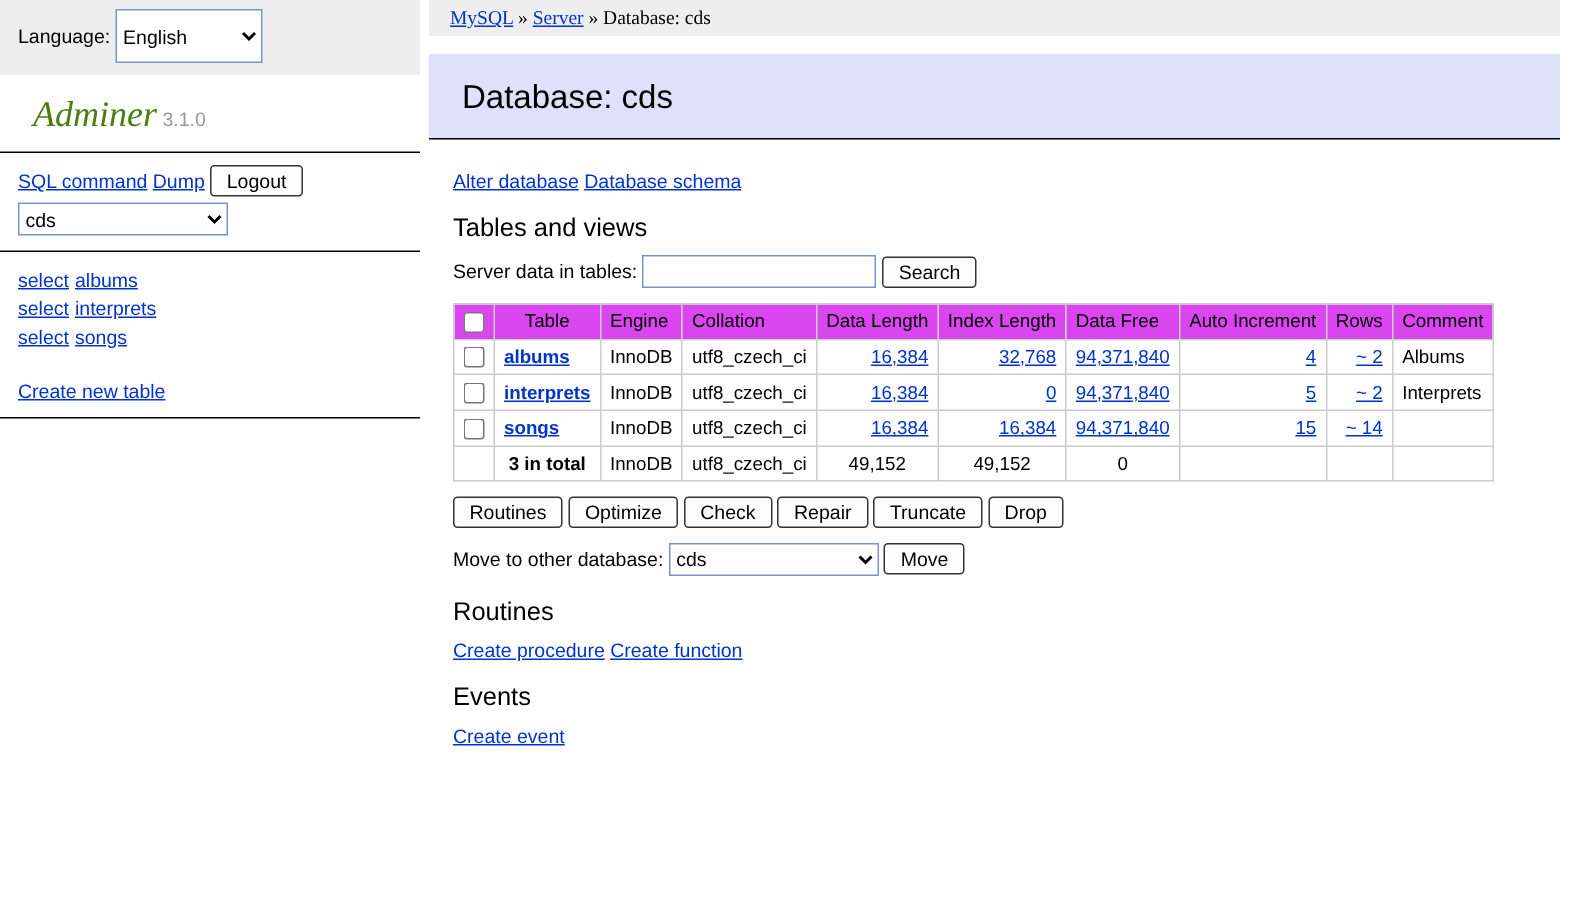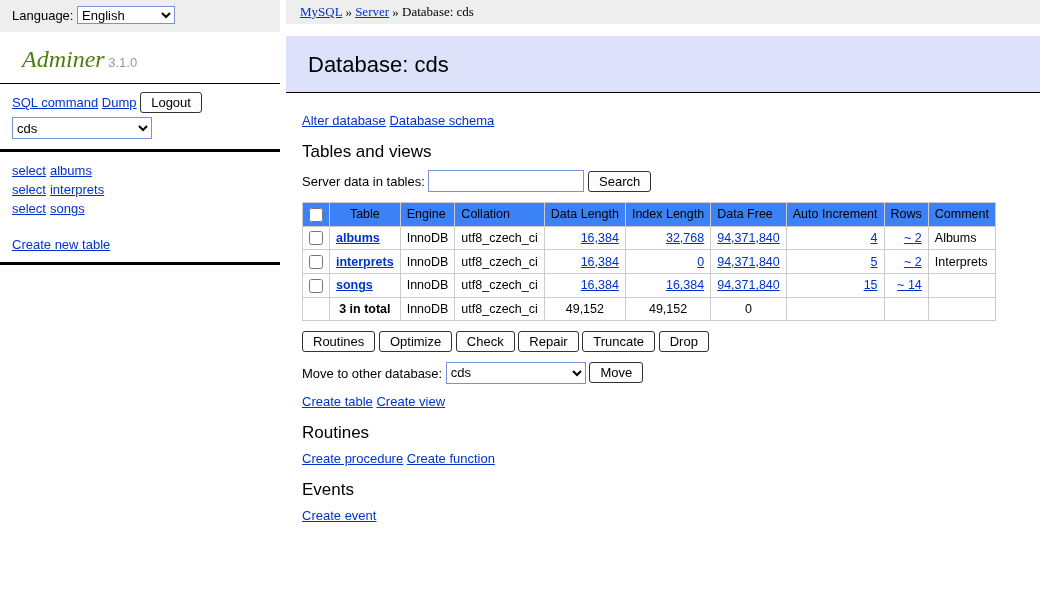--- a/index.html
+++ b/index.html
@@ -21,41 +21,41 @@
   #lang-block {
     background: #eee;
     padding: 6px 12px 8px;
     font-size: 13px;
   }
   #lang-block select {
     font-size: 13px;
     background: #fff;
     border: 1px solid #7892d3;
     width: 98px;
-    height: 18px;
+    height: 36px;
   }
   #logo-block {
     padding: 14px 4px 10px 22px;
     border-bottom: 1px solid #000;
   }
   #logo-block .brand {
     font-family: Georgia, "Times New Roman", serif;
     font-style: italic;
     font-size: 24px;
     color: #4d7c0f;
   }
   #logo-block .version {
     font-family: Verdana, Arial, sans-serif;
     font-style: normal;
     font-size: 13px;
     color: #999;
   }
   .side-pad {
     padding: 8px 12px 10px;
-    border-bottom: 3px solid #000000;
+    border-bottom: 1px solid #000000;
   }
   .side-pad.noborder { border-bottom: none; }
   .side-select {
     margin-top: 4px;
   }
   .side-select select {
     font-size: 13px;
     width: 140px;
     height: 22px;
     background: #fff;
@@ -117,21 +117,21 @@
     margin: 6px 0 10px;
     font-size: 12.5px;
   }
   table.grid th, table.grid td {
     border: 1px solid #ccc;
     padding: 4px 6px;
     white-space: nowrap;
     vertical-align: middle;
   }
   table.grid th {
-    background: #3b82f6;
+    background: #d946ef;
     text-align: left;
     font-weight: normal;
   }
   table.grid th.headcenter { text-align: center; }
   table.grid td.num { text-align: right; }
   table.grid tr.total td { font-weight: bold; text-align: center; }
   table.grid tr.total td.nobold { font-weight: normal; }
   table.grid td a { color:#0033cc; }
   table.grid td.name a { font-weight: bold; }
 
@@ -285,24 +285,20 @@
     </div>
 
     <div class="row">
       <span>Move to other database:</span>
       <select class="db-select">
         <option>cds</option>
       </select>
       <button class="btn">Move</button>
     </div>
 
-    <div class="row">
-      <a>Create table</a>
-      <a>Create view</a>
-    </div>
 
     <h3 class="section">Routines</h3>
     <div class="row">
       <a>Create procedure</a>
       <a>Create function</a>
     </div>
 
     <h3 class="section">Events</h3>
     <div class="row">
       <a>Create event</a>

